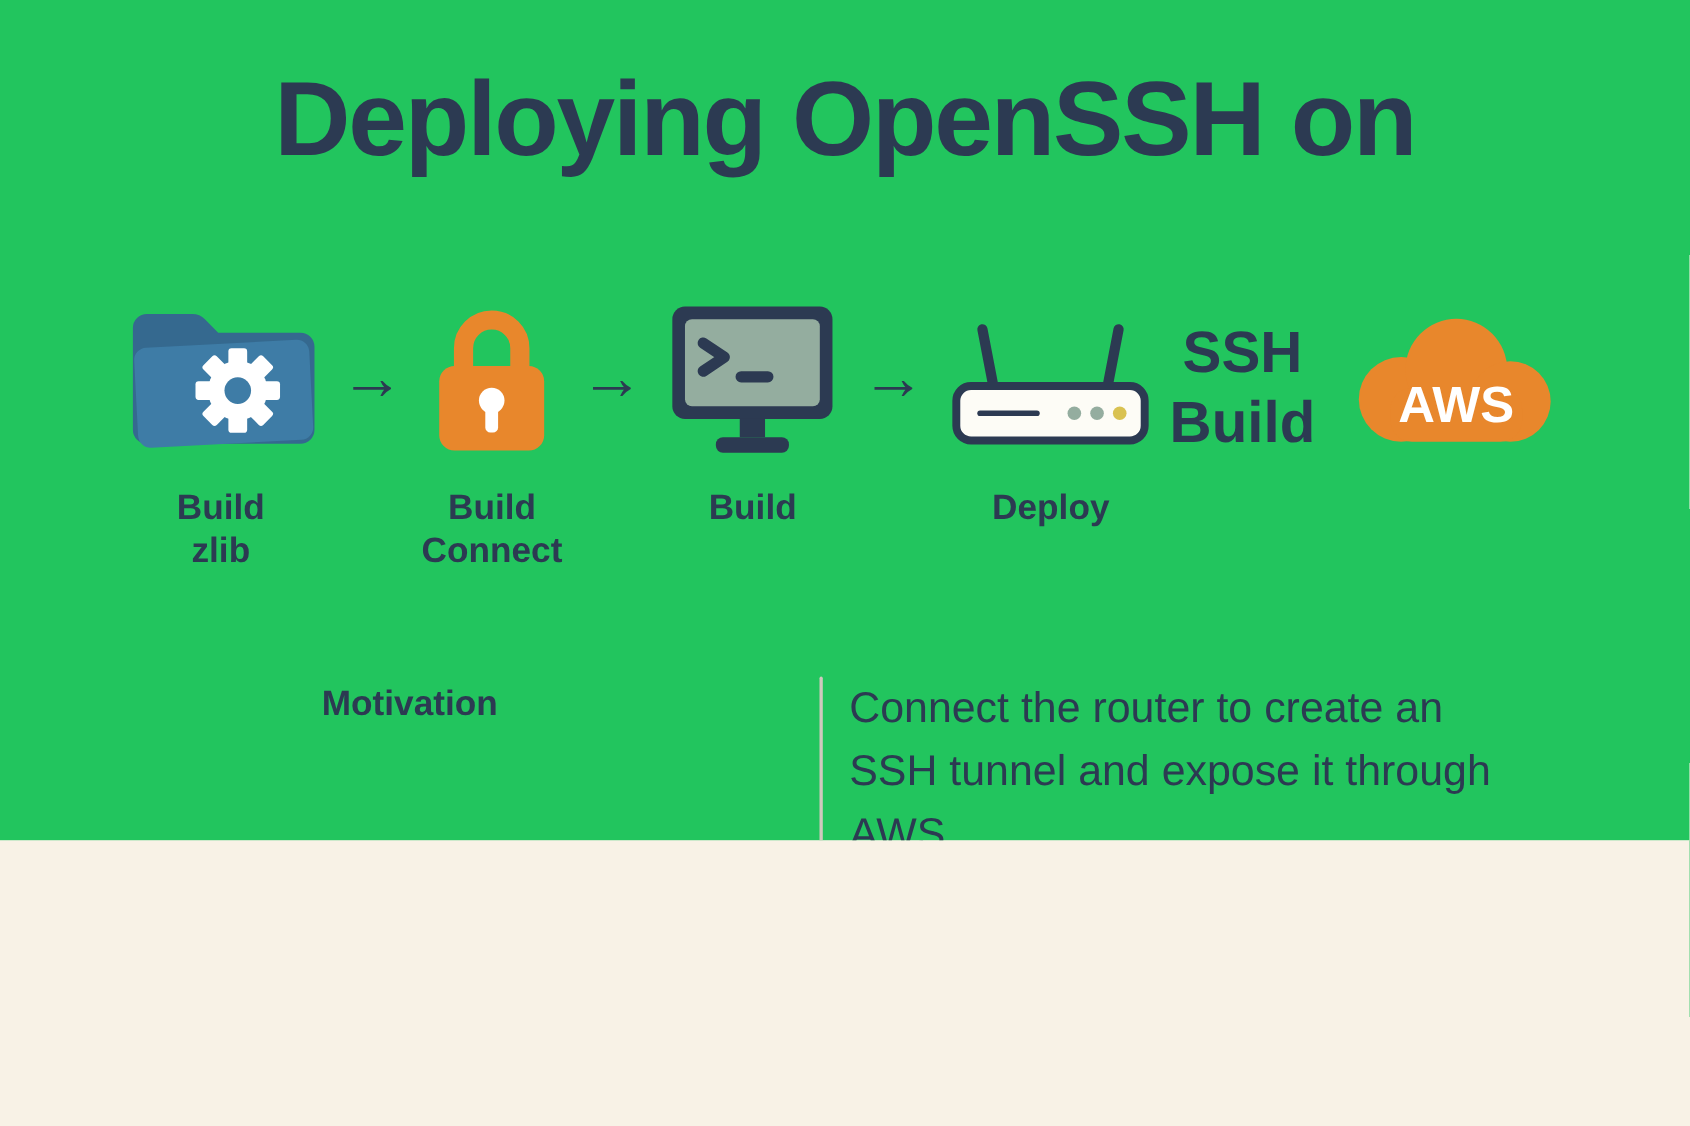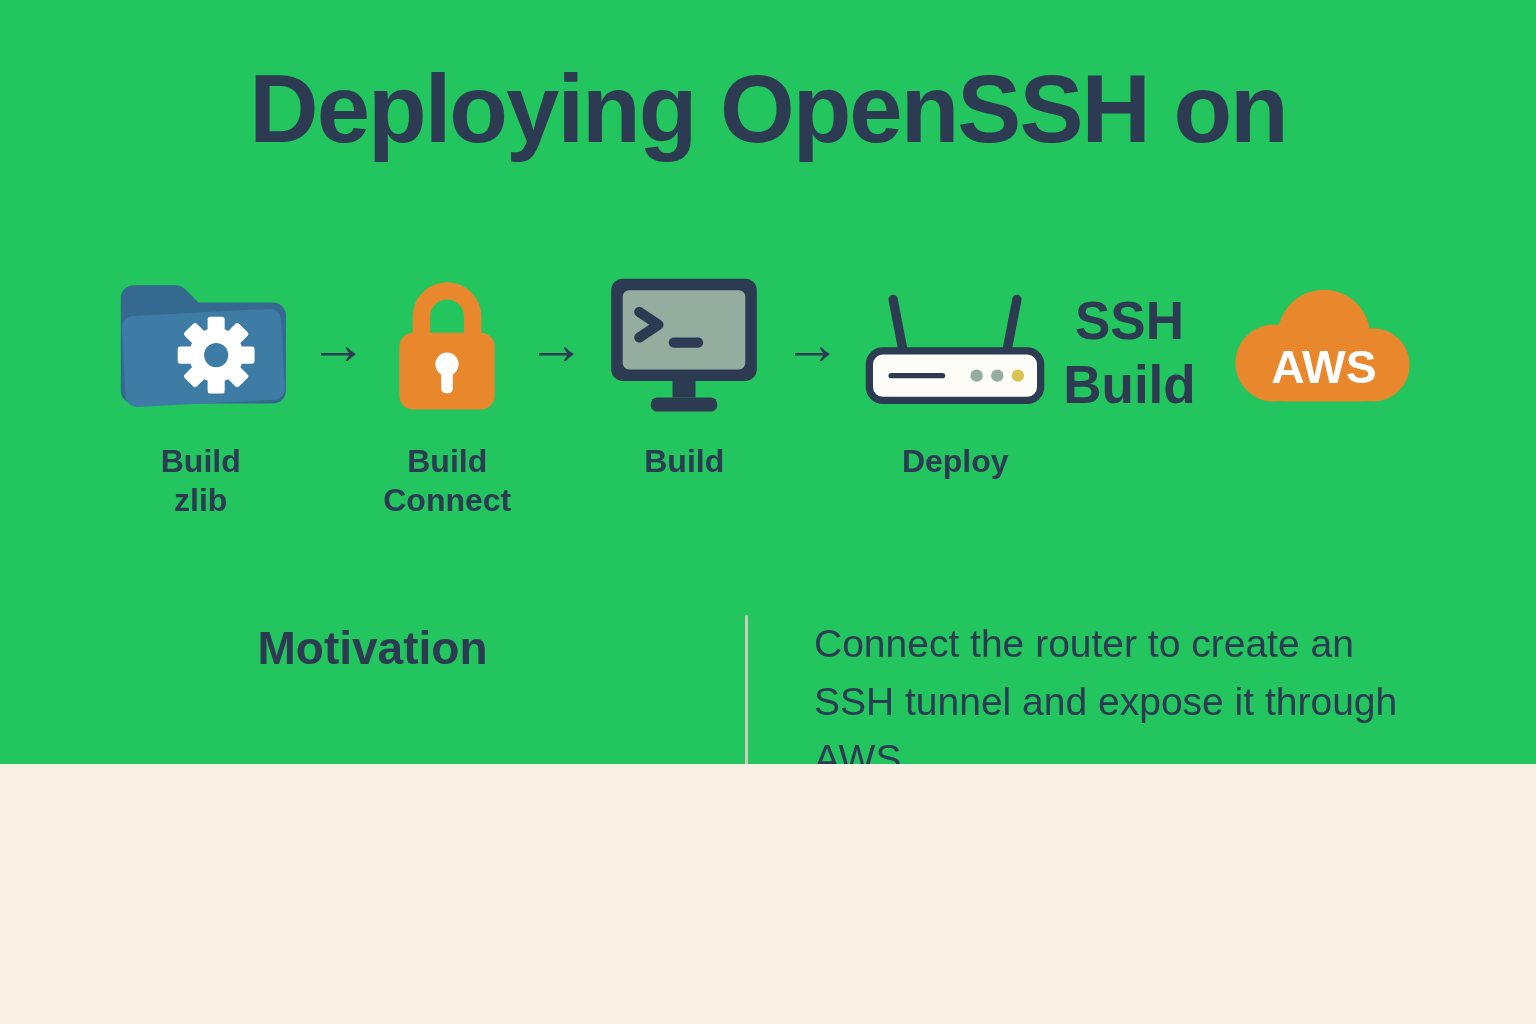--- a/index.html
+++ b/index.html
@@ -73,34 +73,34 @@
     display: flex;
     align-items: flex-start;
     margin-top: 96px;
   }
   .motivation-col {
     width: 745px;
     text-align: center;
     padding-top: 6px;
   }
   .motivation-heading {
-    font-size: 46px;
+    font-size: 32px;
     font-weight: 700;
     color: #2c3a52;
   }
   .divider {
     width: 3px;
     height: 185px;
     background: #cfc9be;
     border-radius: 2px;
     flex-shrink: 0;
   }
   .text-col {
     max-width: 600px;
-    padding-left: 66px;
+    padding-left: 24px;
     font-size: 39px;
     line-height: 1.48;
     color: #2c3a52;
     margin: 0;
   }
 </style>
 </head>
 <body>
 
 <div class="page">

